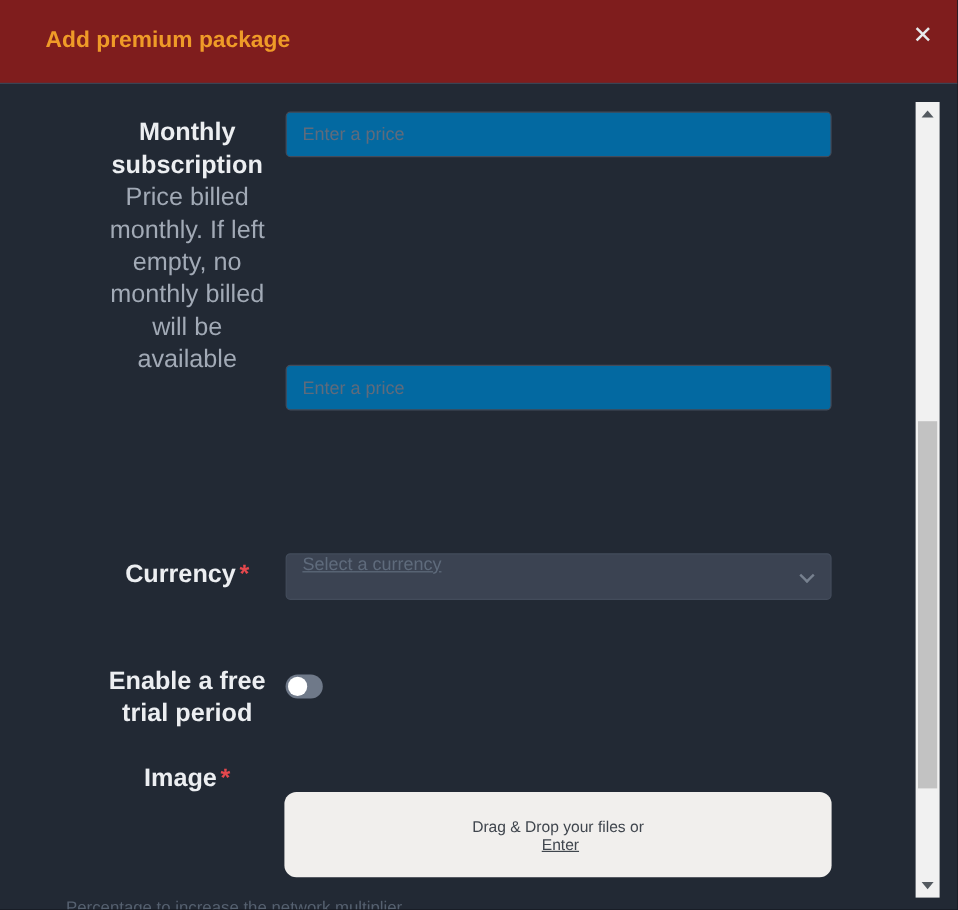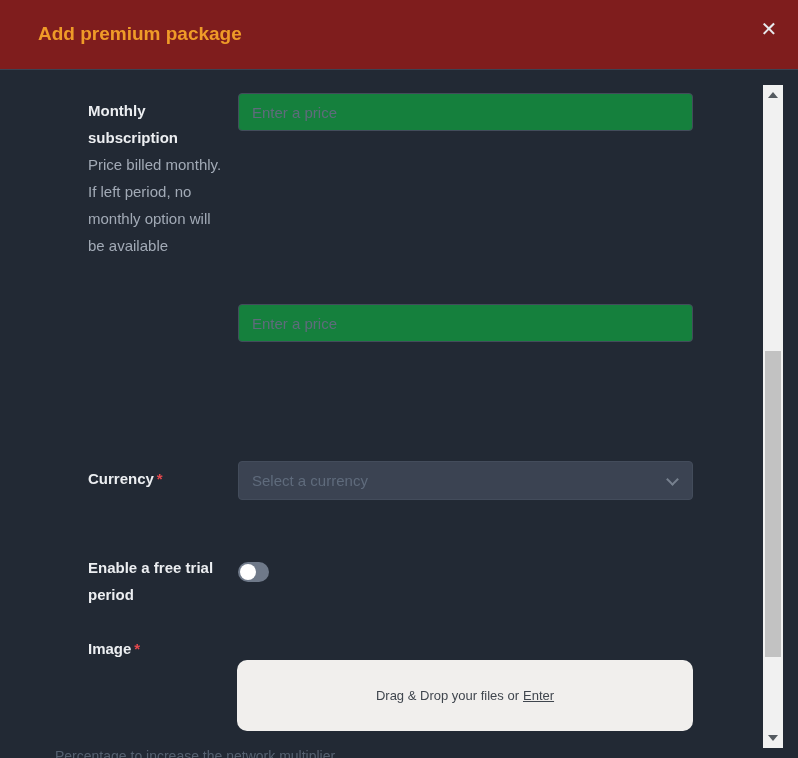--- a/index.html
+++ b/index.html
@@ -40,67 +40,69 @@
     cursor: pointer;
     background: transparent;
     border: none;
   }
 
   
   .field-label-block {
     position: absolute;
     left: 88px;
     width: 136px;
-    font-size: 15px;
+    font-size: 21px;
     line-height: 27px;
+    text-align: center;
   }
   .field-label {
     color: #eceef1;
     font-weight: 700;
   }
   .field-desc {
     color: #a2aab6;
     font-weight: 400;
   }
   .required-mark {
     color: #e5484d;
     font-weight: 700;
     margin-left: 3px;
   }
 
   .text-input {
     position: absolute;
     left: 238px;
     width: 455px;
     height: 38px;
-    background: #15803d;
+    background: #0369a1;
     border: 1px solid #434c5b;
     border-radius: 4px;
     padding: 0 13px;
     font-family: "Liberation Sans", sans-serif;
     font-size: 15px;
     color: #d4d9e0;
     outline: none;
   }
   .text-input::placeholder { color: #5f6b7c; opacity: 1; }
 
   .select-box {
     position: absolute;
     left: 238px;
     width: 455px;
     height: 39px;
     background: #3b4352;
     border: 1px solid #434c5b;
     border-radius: 4px;
     display: flex;
-    align-items: center;
+    align-items: flex-start;
     padding: 0 13px;
     font-size: 15px;
     color: #5f6b7c;
     cursor: pointer;
+    text-decoration: underline;
   }
   .select-chevron {
     position: absolute;
     right: 15px; top: 13px;
     width: 9px; height: 9px;
     border-right: 2px solid #77818f;
     border-bottom: 2px solid #77818f;
     transform: rotate(45deg);
   }
 
@@ -124,20 +126,21 @@
     position: absolute;
     left: 237px; top: 660px;
     width: 456px; height: 71px;
     background: #f1efed;
     border-radius: 10px;
     display: flex;
     align-items: center;
     justify-content: center;
     font-size: 13px;
     color: #40464e;
+    flex-direction: column;
   }
   .dropzone .browse-link {
     text-decoration: underline;
     color: #40464e;
     cursor: pointer;
     margin-left: 4px;
   }
 
   .clipped-text {
     position: absolute;
@@ -188,21 +191,21 @@
 
 <div class="modal">
 
   <div class="modal-header">
     <div class="modal-title">Add premium package</div>
     <button class="close-button">✕</button>
   </div>
 
   <div class="field-label-block" style="top:97px;">
     <div class="field-label">Monthly subscription</div>
-    <div class="field-desc">Price billed monthly. If left period, no monthly option will be available</div>
+    <div class="field-desc">Price billed monthly. If left empty, no monthly billed will be available</div>
   </div>
   <input class="text-input" style="top: 93px;" type="text" placeholder="Enter a price">
 
   <input class="text-input" style="top: 304px;" type="text" placeholder="Enter a price">
 
   <div class="field-label-block" style="top:465px;">
     <div class="field-label"><span>Currency</span><span class="required-mark">*</span></div>
   </div>
   <div class="select-box" style="top:461px;">
     <span>Select a currency</span>

